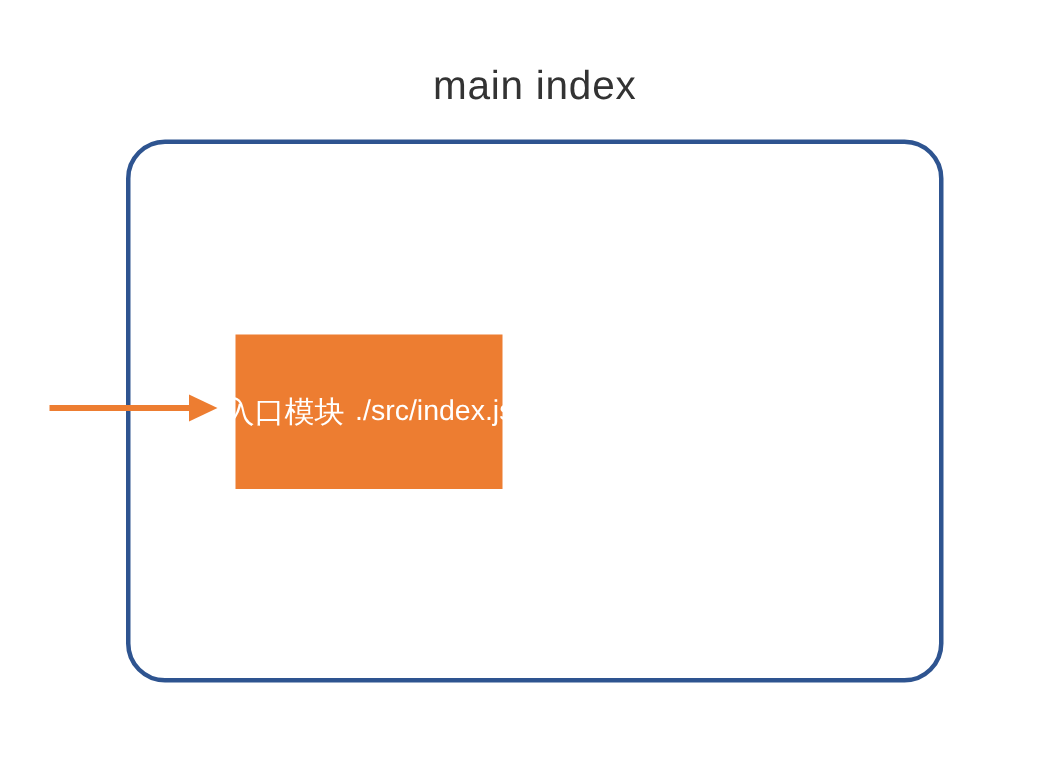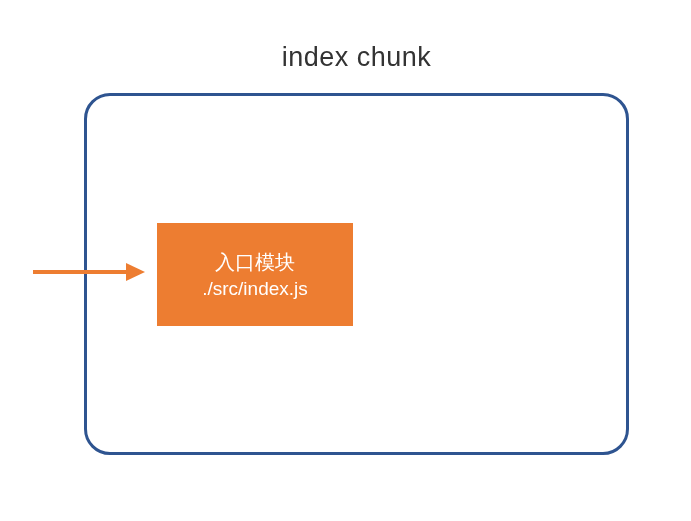--- a/index.html
+++ b/index.html
@@ -35,25 +35,25 @@
     height: 362px;
     box-sizing: border-box;
     border: 3px solid #2e5490;
     border-radius: 26px;
     background: transparent;
   }
   .module-box {
     position: absolute;
     left: 157px;
     top: 223px;
-    width: 196px;
+    width: 178px;
     height: 103px;
     background: #ed7d31;
     display: flex;
-    flex-direction: column;
+    flex-direction: row;
     align-items: center;
     justify-content: center;
     gap: 7px;
   }
   .module-label {
     color: #ffffff;
     font-size: 20px;
     line-height: 1;
     white-space: nowrap;
   }
@@ -71,21 +71,21 @@
     width: 112px;
     height: 24px;
     overflow: visible;
   }
 </style>
 </head>
 <body>
 
 <div class="canvas">
 
-  <div class="diagram-title" style="color: rgb(51, 51, 51);">index chunk</div>
+  <div class="diagram-title" style="color: rgb(51, 51, 51);">main index</div>
 
   <div class="chunk-box" style="border-color: rgb(46, 84, 144);"></div>
 
   <div class="module-box" style="background-color: rgb(237, 125, 49);">
     <span class="module-label" style="color: rgb(255, 255, 255);">入口模块</span>
     <span class="module-path" style="color: rgb(255, 255, 255);">./src/index.js</span>
   </div>
 
   <svg class="entry-arrow" viewBox="0 0 112 24" xmlns="http://www.w3.org/2000/svg" aria-hidden="true">
     <line x1="0" y1="12" x2="94" y2="12" stroke-width="4" stroke="#ed7d31"></line>

